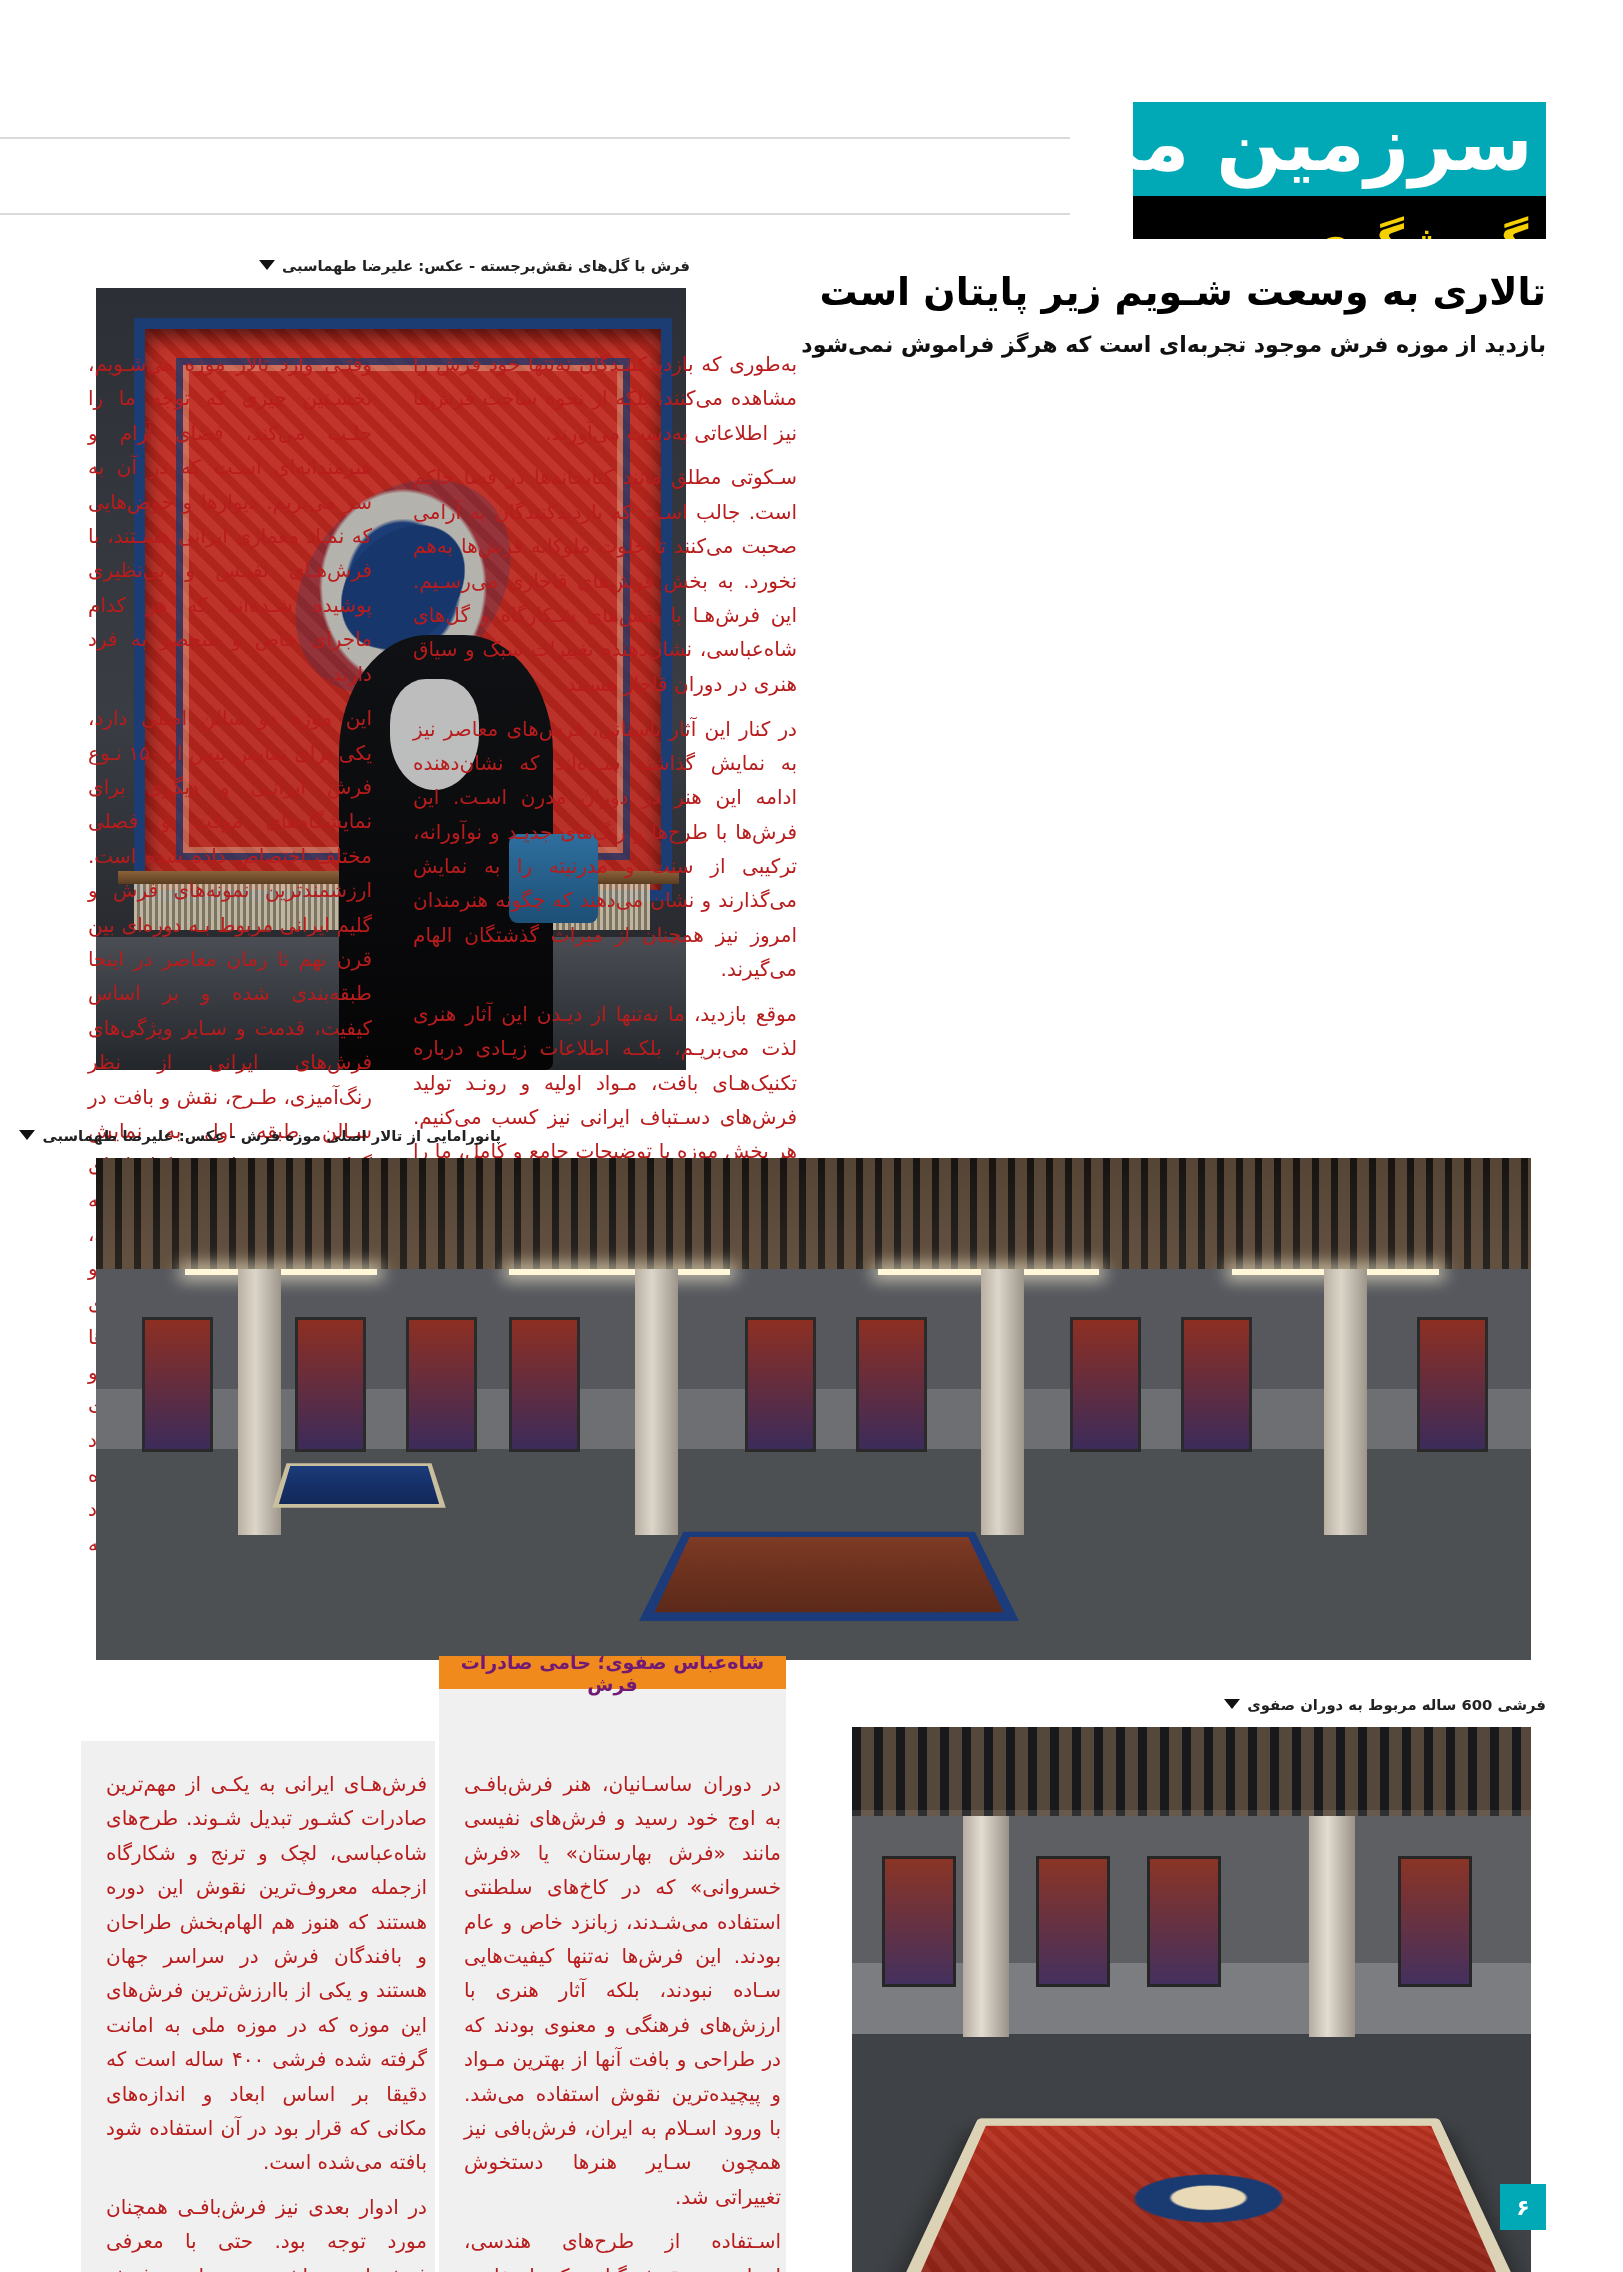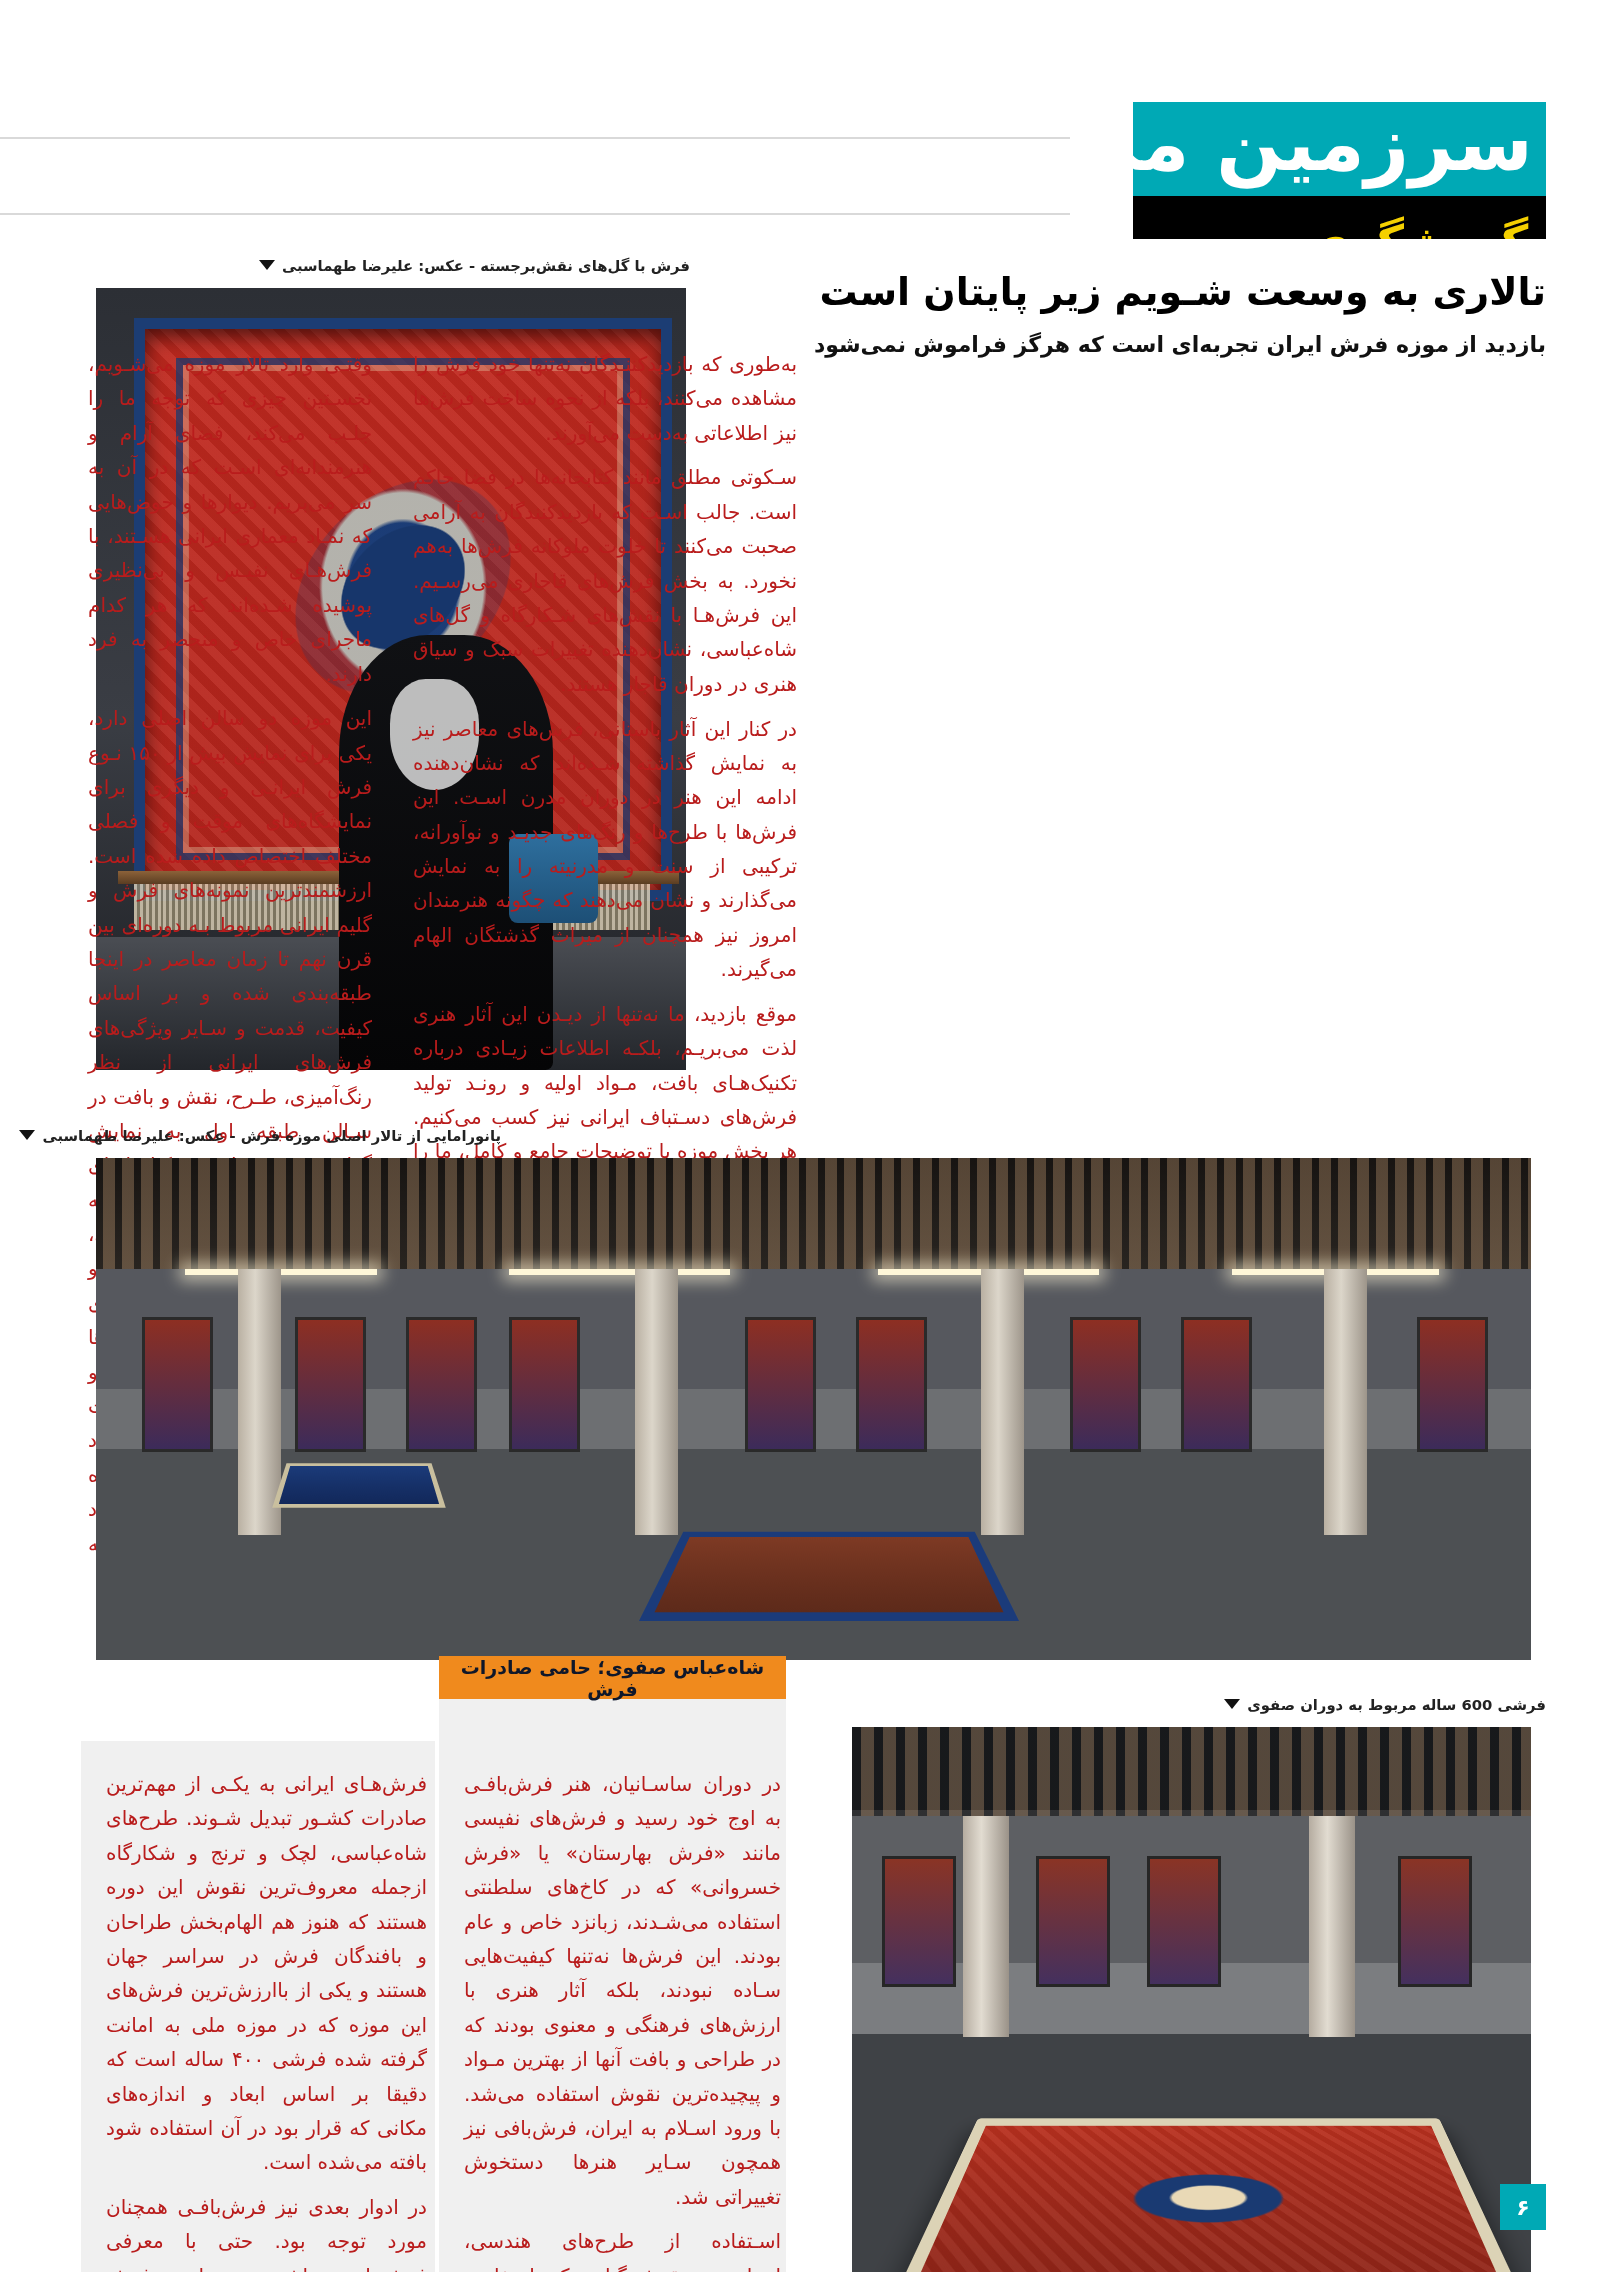--- a/index.html
+++ b/index.html
@@ -268,23 +268,23 @@
     background: #f0f0f0;
   }
   #tint-bottom-left { left: 81px; top: 1741px; width: 354px; height: 546px; }
   #tint-bottom-mid  { left: 439px; top: 1660px; width: 347px; height: 627px; }
   
   .orange-head {
     position: absolute;
     left: 439px;
     top: 1656px;
     width: 347px;
-    height: 43px;
+    height: 33px;
     background: #f08a1d;
-    color: #0f172a;
+    color: #701a75;
     font-size: 19px;
     font-weight: bold;
     direction: rtl;
     display: flex;
     align-items: center;
     justify-content: center;
     text-align: center;
   }
   
   .page-number {
@@ -316,21 +316,21 @@
   <div class="top-rule2"></div>
 
   <div class="masthead">
     <div class="teal"></div>
     <div class="logo-text">سرزمین من</div>
     <div class="logo-sub">گردشگری</div>
   </div>
 
   <div class="headline-wrap">
     <h1 class="headline">تالاری به وسعت شـویم زیر پایتان است</h1>
-    <p class="subhead">بازدید از موزه فرش ایران تجربه‌ای است که هرگز فراموش نمی‌شود</p>
+    <p class="subhead">بازدید از موزه فرش موجود تجربه‌ای است که هرگز فراموش نمی‌شود</p>
   </div>
 
   <div class="caption" id="cap-photo1">
     <span>فرش با گل‌های نقش‌برجسته - عکس: علیرضا طهماسبی</span><span class="tri"></span>
   </div>
 
   <div class="photo" id="photo-carpet-visitor">
     <div class="p1-wall"></div>
     <div class="p1-carpet"></div>
     <div class="p1-fringe"></div>

